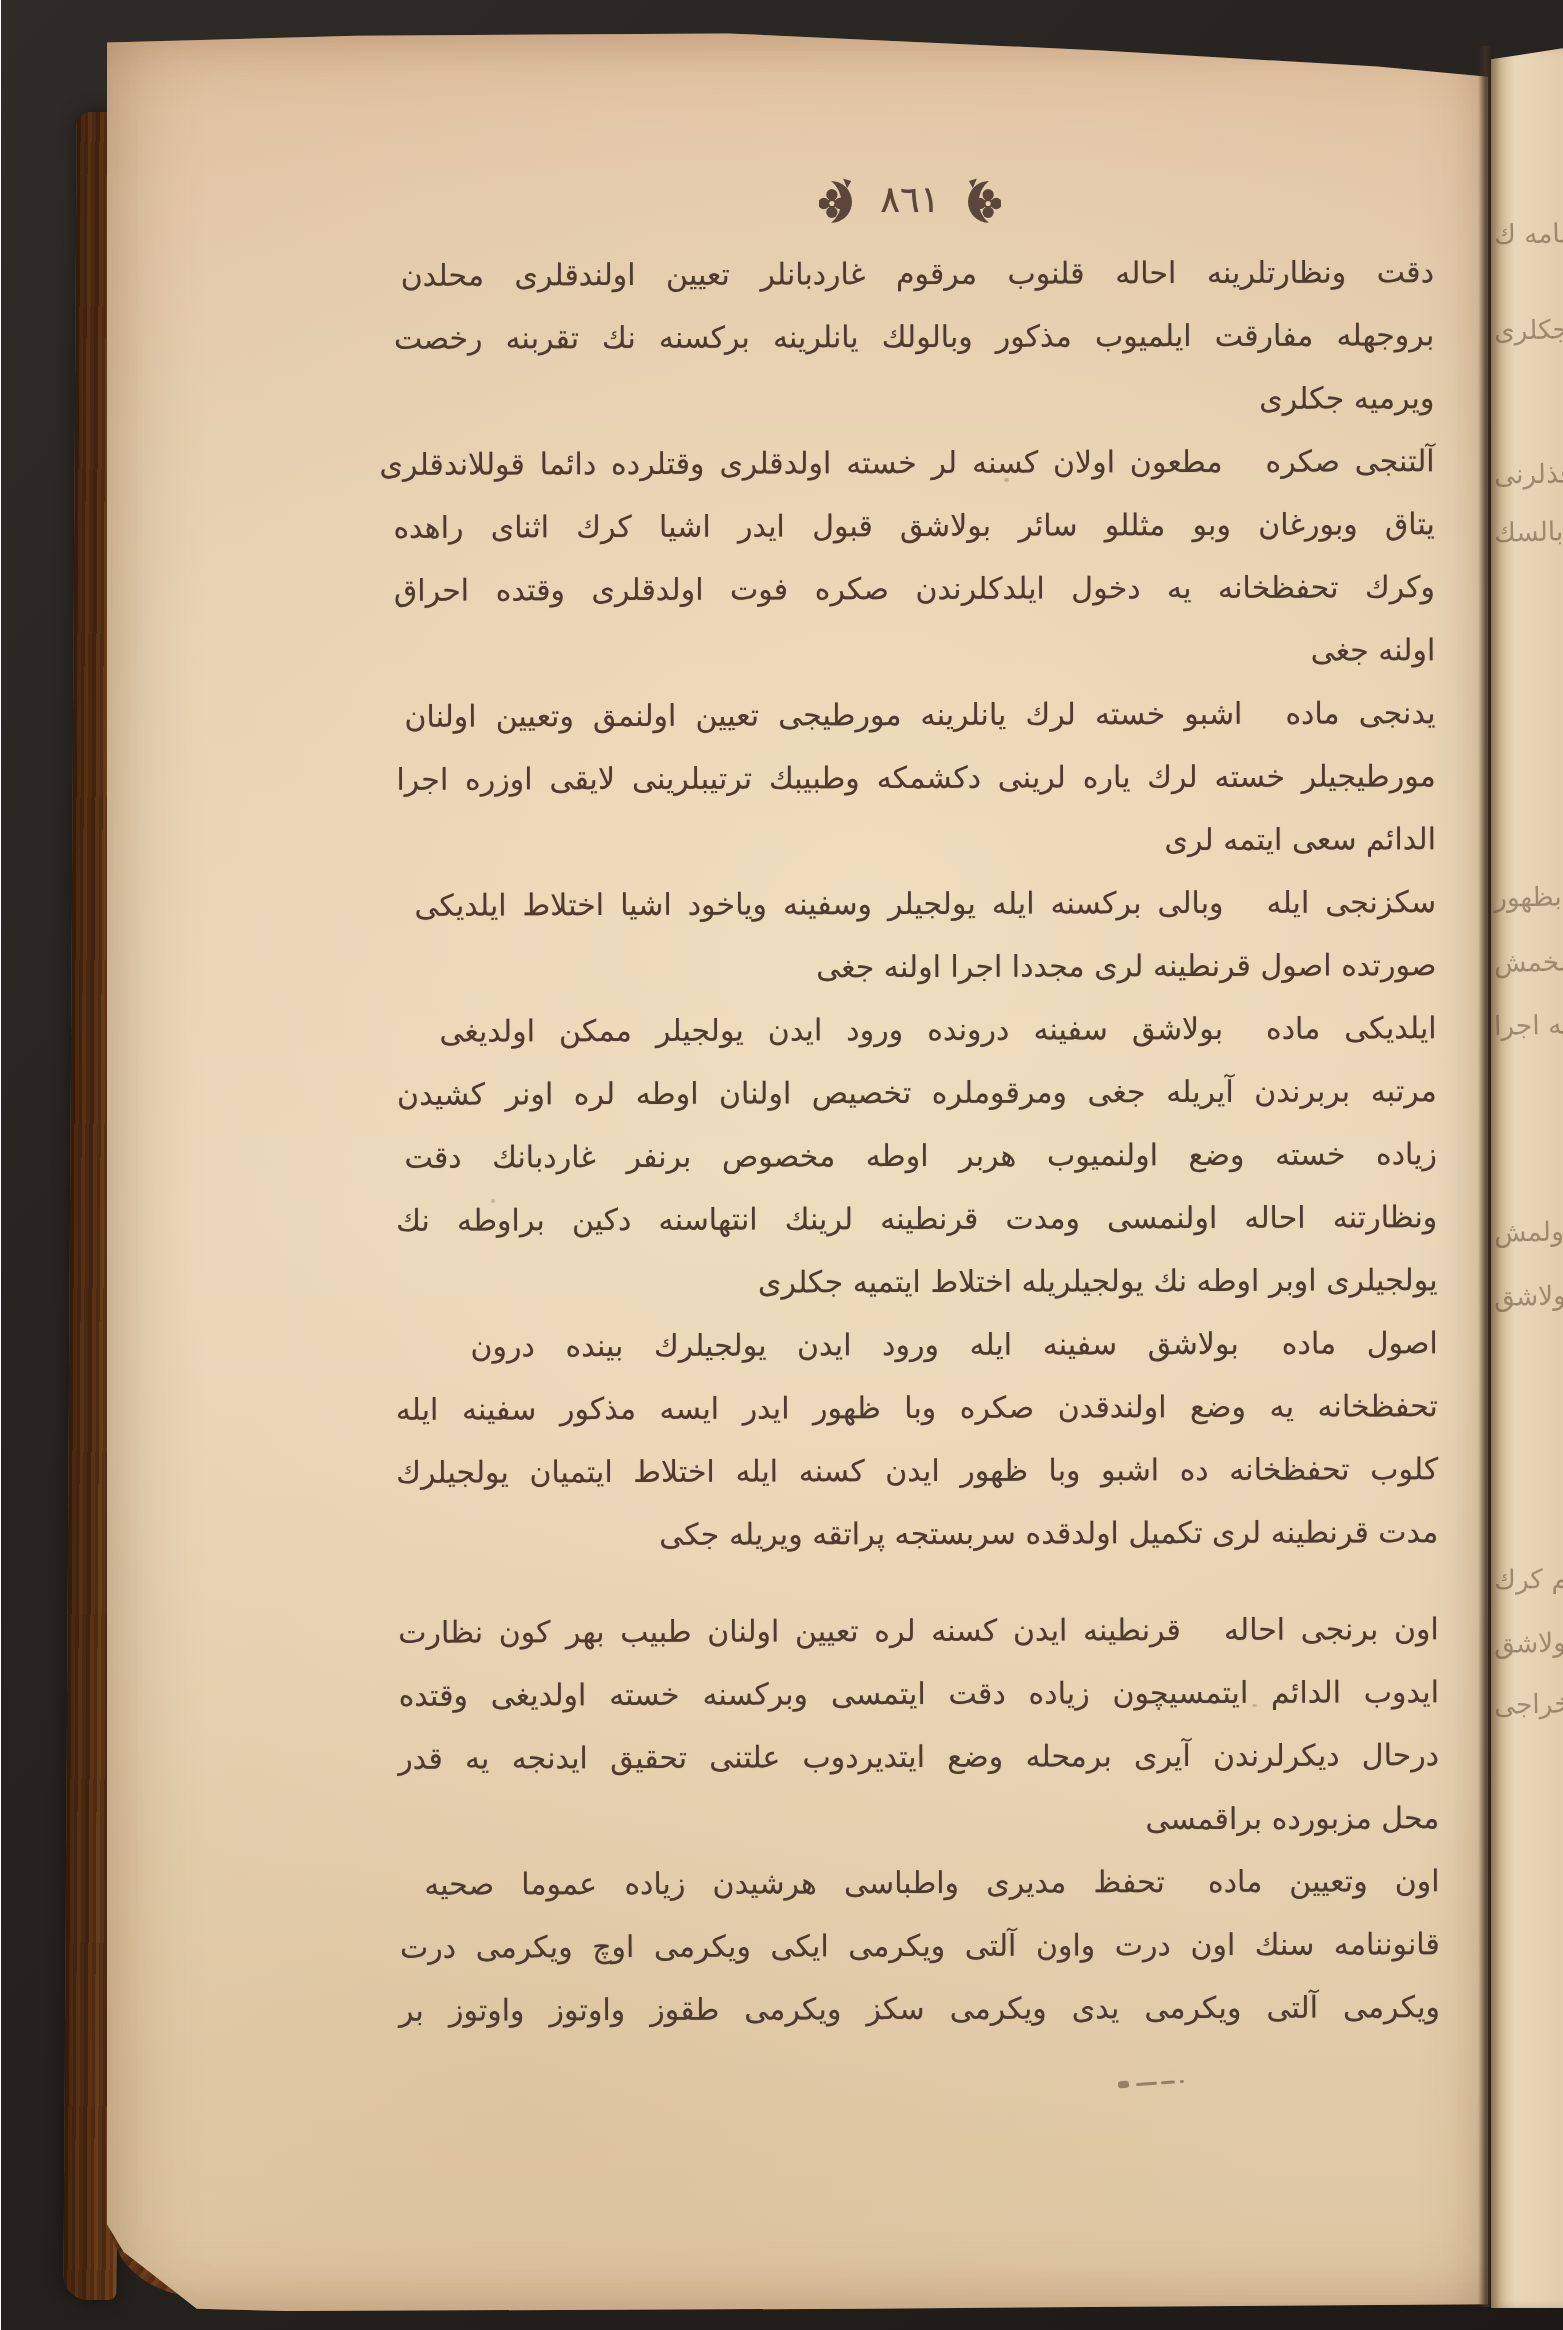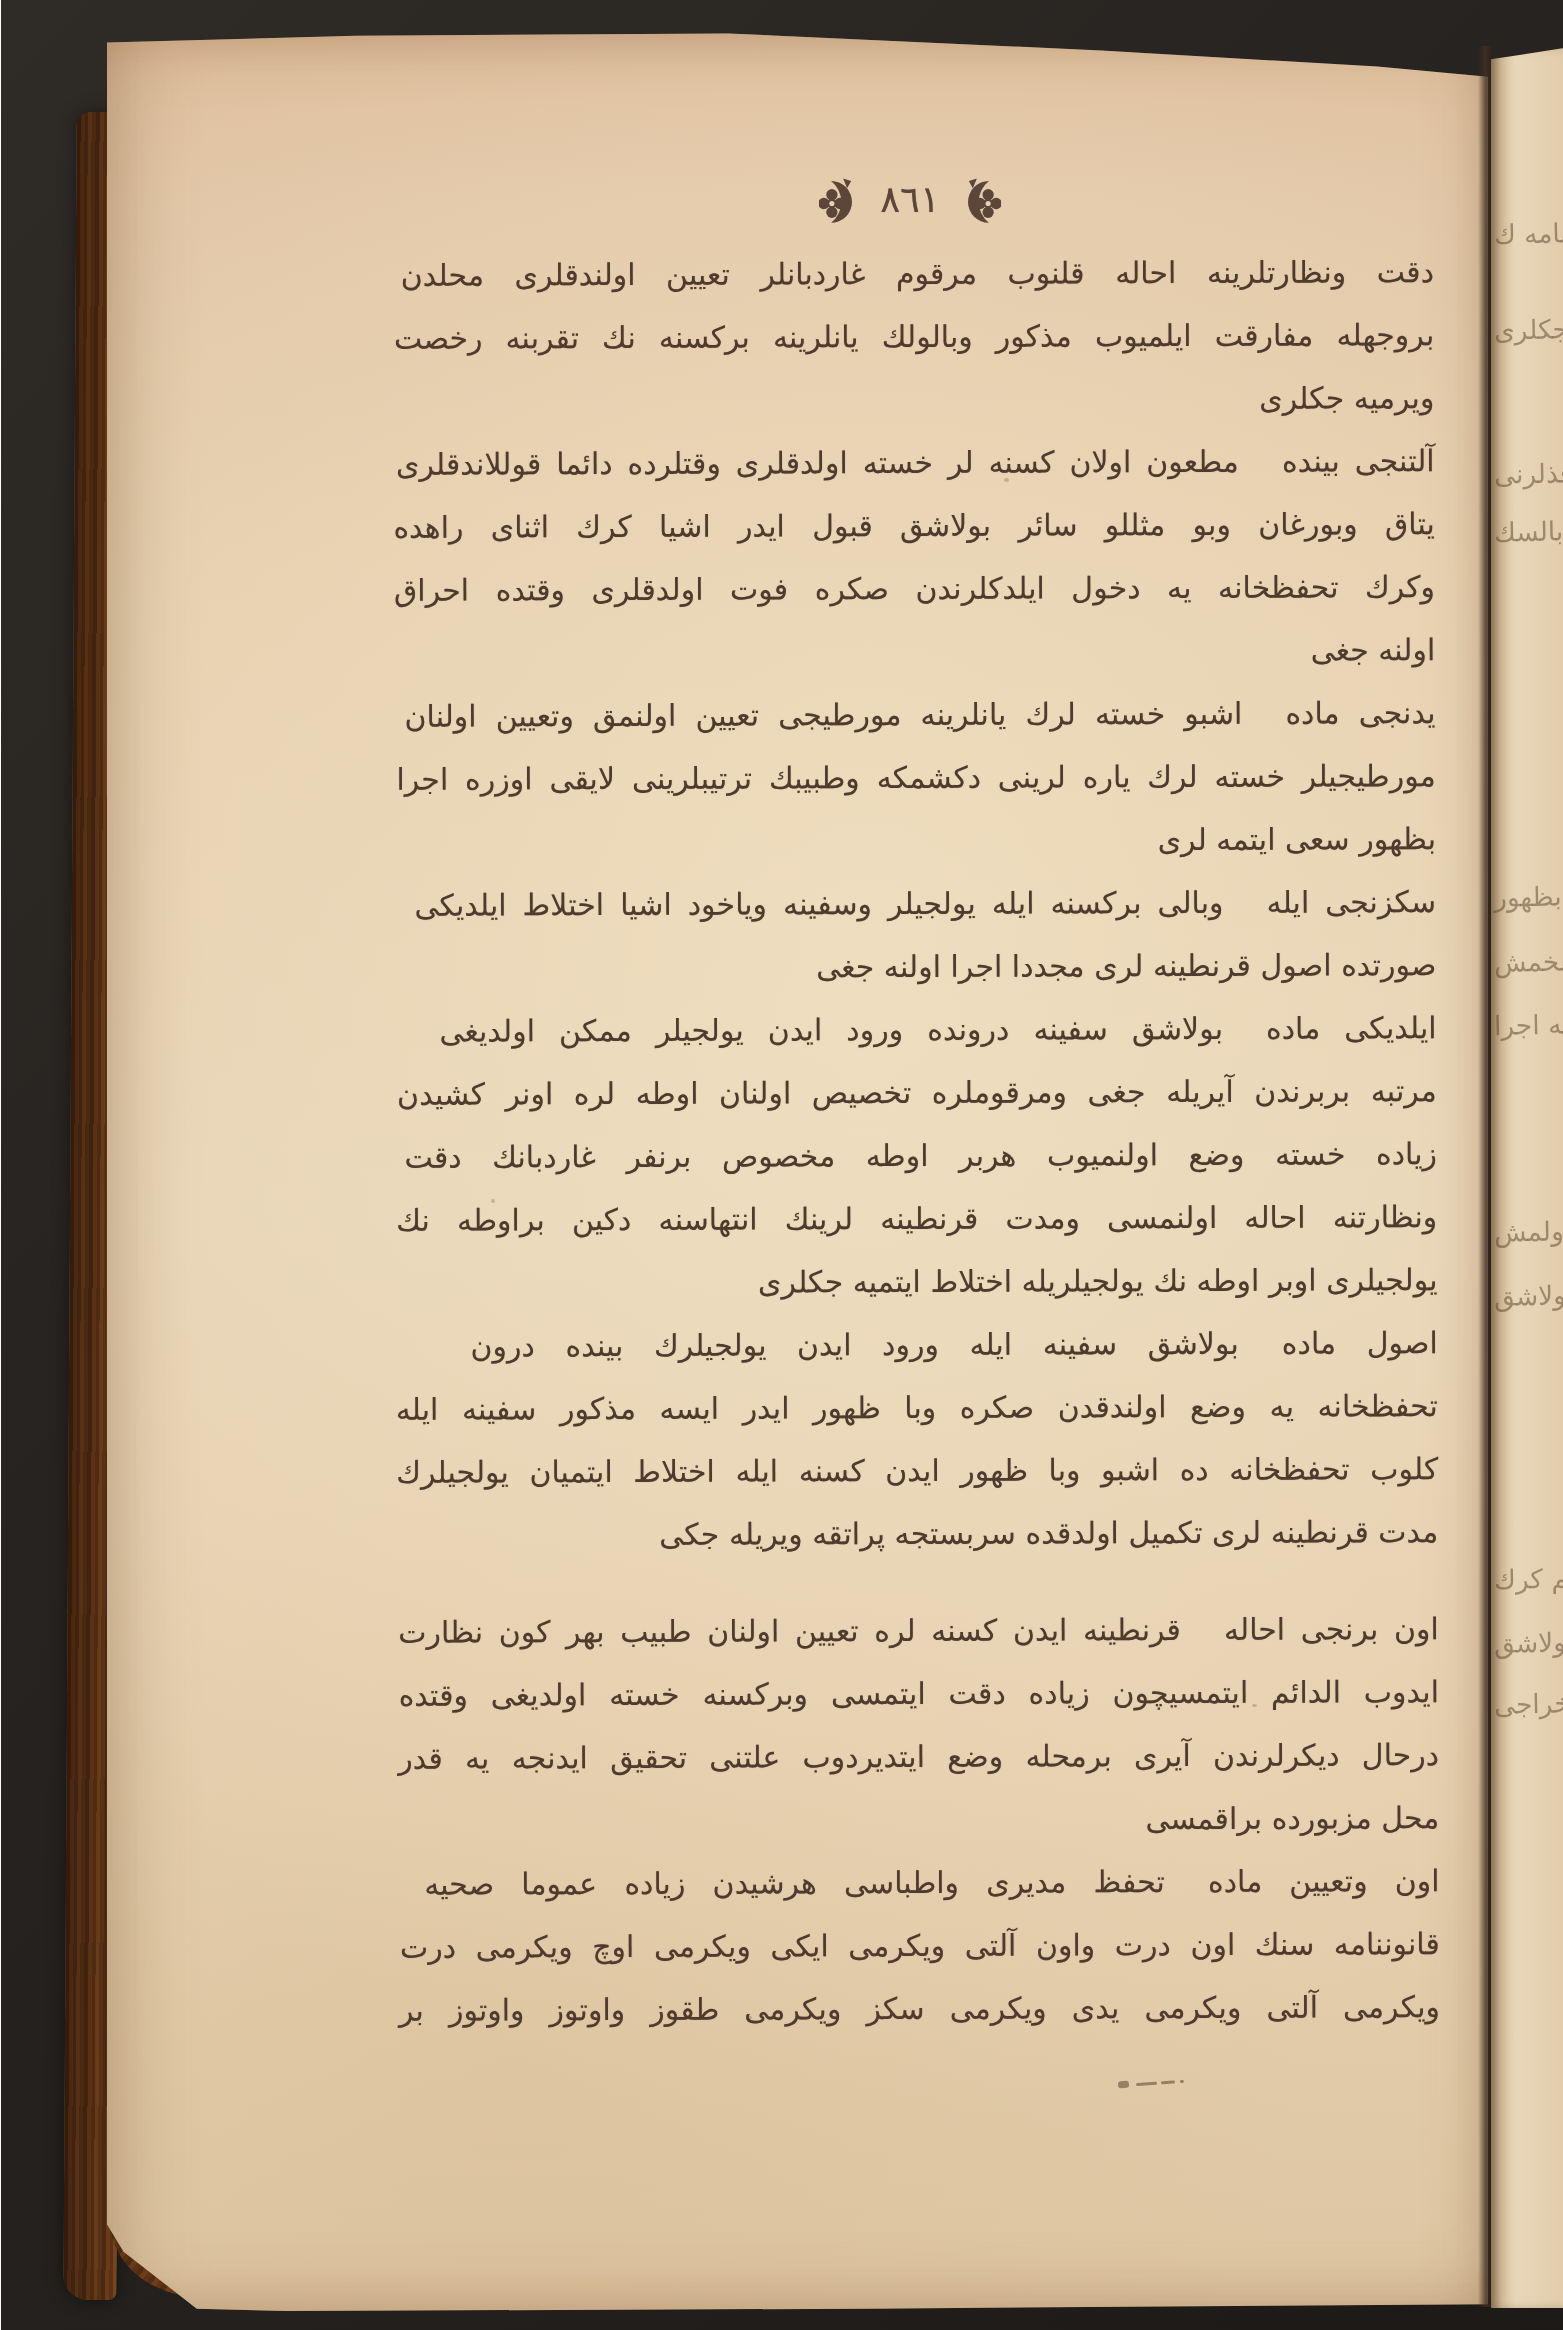--- a/index.html
+++ b/index.html
@@ -141,27 +141,27 @@
         <circle cx="30" cy="31" r="6"></circle>
       </g>
       <circle cx="30" cy="31" r="3.2" fill="#e6d0b0"></circle>
     </svg>
   </div>
 
   <div class="textblock" id="textblock">
       <div class="tline"><span class="inner" style="word-spacing: 21px;">دقت ونظارتلرينه احاله قلنوب مرقوم غاردبانلر تعيين اولندقلرى محلدن</span></div>
       <div class="tline"><span class="inner" style="word-spacing: 13.5px;">بروجهله مفارقت ايلميوب مذكور وبالولك يانلرينه بركسنه نك تقربنه رخصت</span></div>
       <div class="tline"><span class="inner">ويرميه جكلرى</span></div>
-      <div class="tline"><span class="inner" style="word-spacing: 5.3px;"><span class="article-name">آلتنجى بينده</span><span class="article-gap"></span><span>مطعون اولان كسنه لر خسته اولدقلرى وقتلرده دائما قوللاندقلرى</span></span></div>
+      <div class="tline"><span class="inner" style="word-spacing: 5.3px;"><span class="article-name">آلتنجى صكره</span><span class="article-gap"></span><span>مطعون اولان كسنه لر خسته اولدقلرى وقتلرده دائما قوللاندقلرى</span></span></div>
       <div class="tline"><span class="inner" style="word-spacing: 17.7px;">يتاق وبورغان وبو مثللو سائر بولاشق قبول ايدر اشيا كرك اثناى راهده</span></div>
       <div class="tline"><span class="inner" style="word-spacing: 17px;">وكرك تحفظخانه يه دخول ايلدكلرندن صكره فوت اولدقلرى وقتده احراق</span></div>
       <div class="tline"><span class="inner">اولنه جغى</span></div>
       <div class="tline"><span class="inner" style="word-spacing: 9.5px;"><span class="article-name">يدنجى ماده</span><span class="article-gap"></span><span>اشبو خسته لرك يانلرينه مورطيجى تعيين اولنمق وتعيين اولنان</span></span></div>
       <div class="tline"><span class="inner" style="word-spacing: 7.3px;">مورطيجيلر خسته لرك ياره لرينى دكشمكه وطبيبك ترتيبلرينى لايقى اوزره اجرا</span></div>
-      <div class="tline"><span class="inner">بظهور سعى ايتمه لرى</span></div>
+      <div class="tline"><span class="inner">الدائم سعى ايتمه لرى</span></div>
       <div class="tline"><span class="inner" style="word-spacing: 6.4px;"><span class="article-name">سكزنجى ايله</span><span class="article-gap"></span><span>وبالى بركسنه ايله يولجيلر وسفينه وياخود اشيا اختلاط ايلديكى</span></span></div>
       <div class="tline"><span class="inner">صورتده اصول قرنطينه لرى مجددا اجرا اولنه جغى</span></div>
       <div class="tline"><span class="inner" style="word-spacing: 14.5px;"><span class="article-name">ايلديكى ماده</span><span class="article-gap"></span><span>بولاشق سفينه درونده ورود ايدن يولجيلر ممكن اولديغى</span></span></div>
       <div class="tline"><span class="inner" style="word-spacing: 11px;">مرتبه بربرندن آيريله جغى ومرقوملره تخصيص اولنان اوطه لره اونر كشيدن</span></div>
       <div class="tline"><span class="inner" style="word-spacing: 21px;">زياده خسته وضع اولنميوب هربر اوطه مخصوص برنفر غاردبانك دقت</span></div>
       <div class="tline"><span class="inner" style="word-spacing: 17.6px;">ونظارتنه احاله اولنمسى ومدت قرنطينه لرينك انتهاسنه دكين براوطه نك</span></div>
       <div class="tline"><span class="inner">يولجيلرى اوبر اوطه نك يولجيلريله اختلاط ايتميه جكلرى</span></div>
       <div class="tline"><span class="inner" style="word-spacing: 21px;"><span class="article-name">اصول ماده</span><span class="article-gap"></span><span>بولاشق سفينه ايله ورود ايدن يولجيلرك بينده درون</span></span></div>
       <div class="tline"><span class="inner" style="word-spacing: 14px;">تحفظخانه يه وضع اولندقدن صكره وبا ظهور ايدر ايسه مذكور سفينه ايله</span></div>
       <div class="tline"><span class="inner" style="word-spacing: 11px;">كلوب تحفظخانه ده اشبو وبا ظهور ايدن كسنه ايله اختلاط ايتميان يولجيلرك</span></div>

